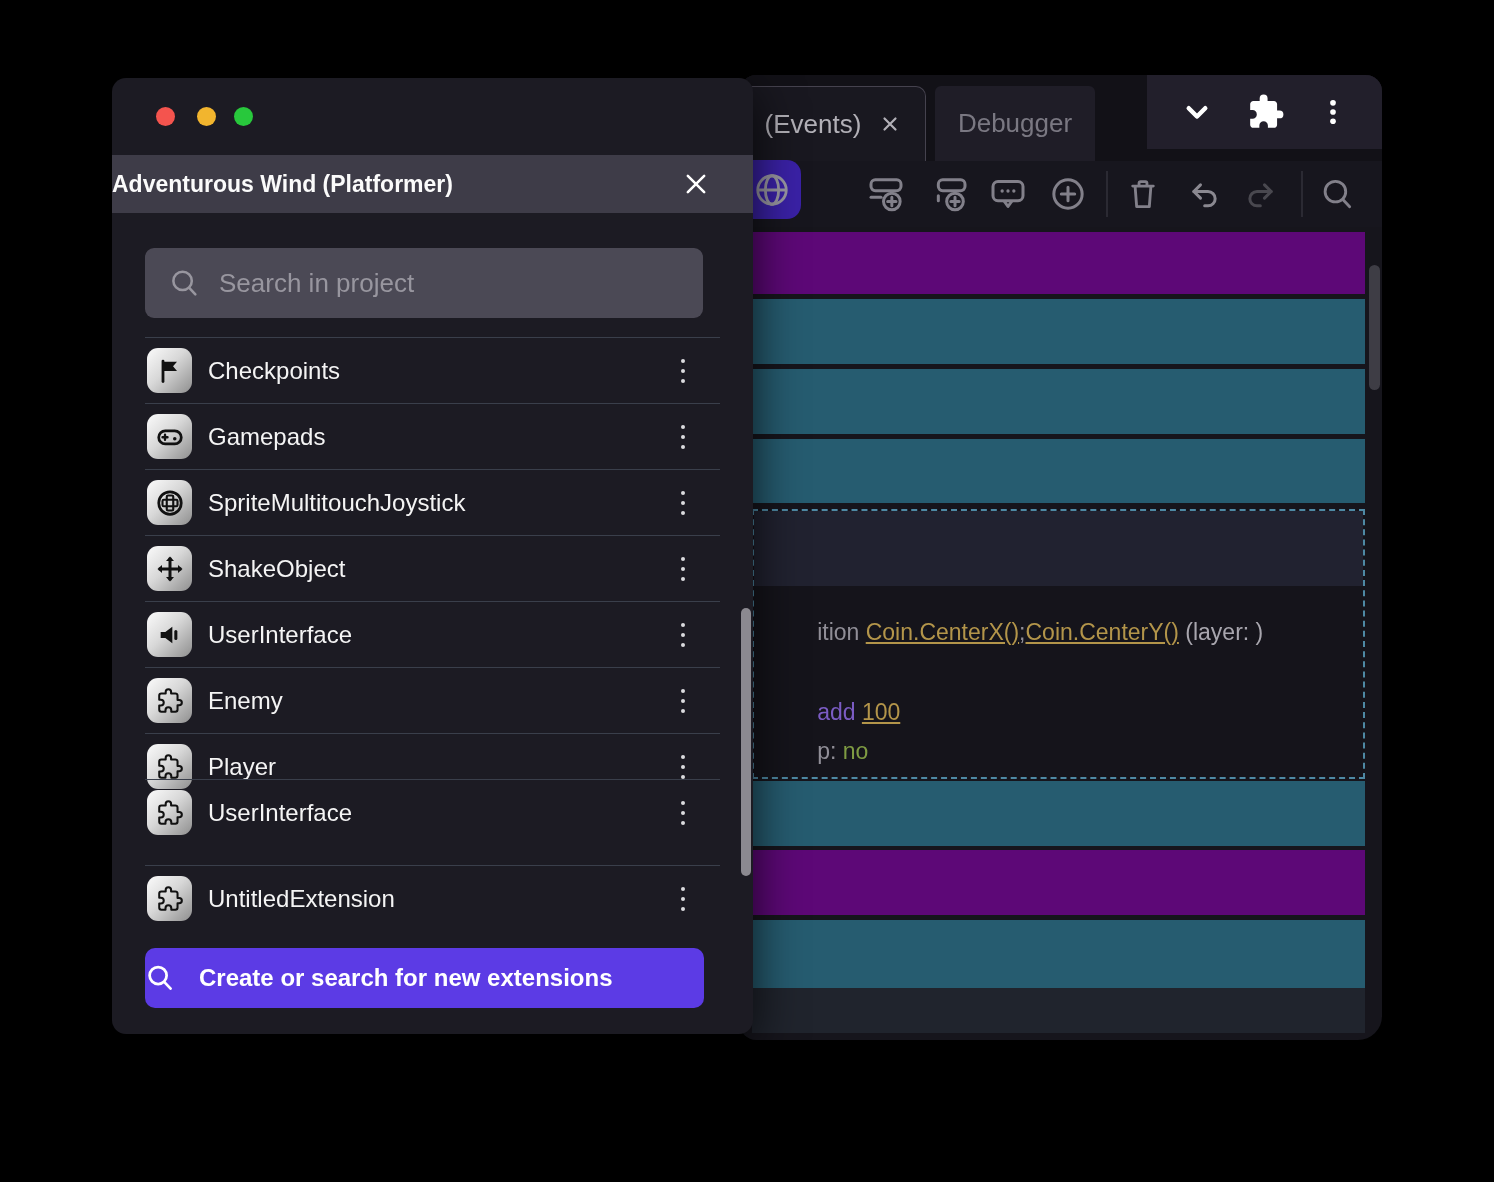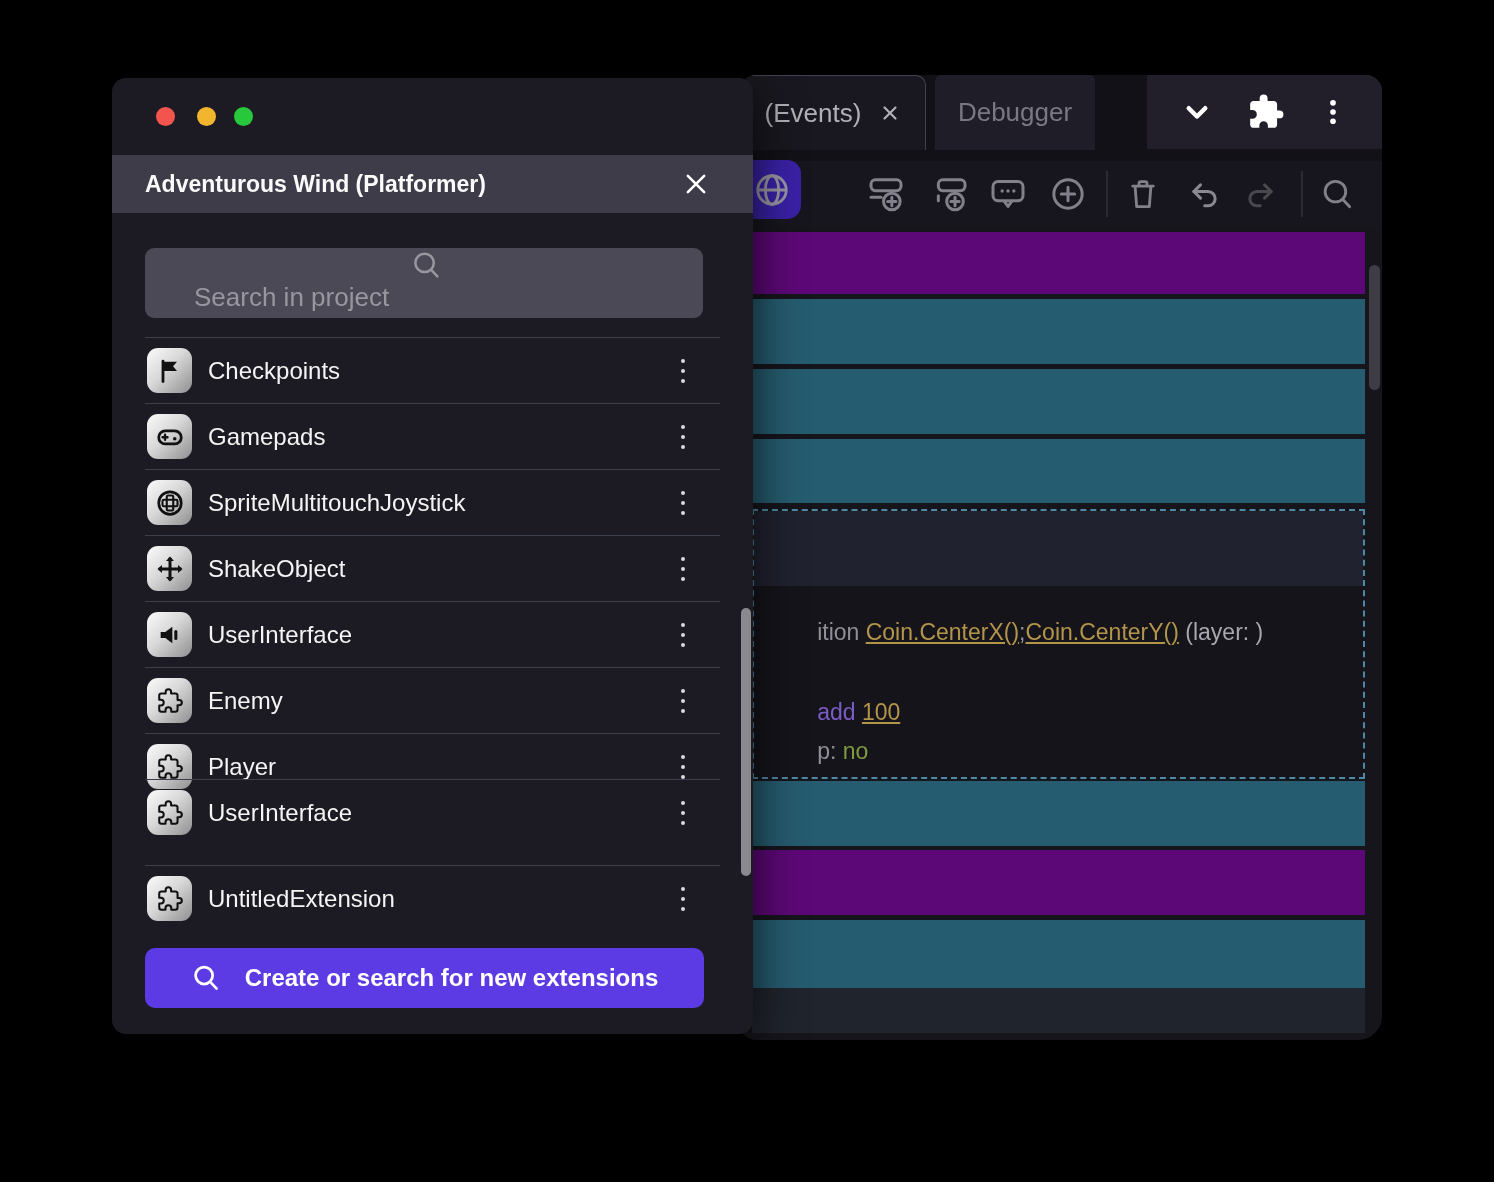--- a/index.html
+++ b/index.html
@@ -3,21 +3,21 @@
 <meta charset="utf-8">
 <style>
   * { margin:0; padding:0; box-sizing:border-box; }
   html,body { width:1494px; height:1182px; background:#000; overflow:hidden;
               font-family:"Liberation Sans", sans-serif; }
 
   
   .editor-window { position:absolute; left:740px; top:75px; width:642px; height:965px;
     background:#16151C; border-radius:16px 16px 24px 16px; overflow:hidden; }
   .tabbar { position:absolute; left:0; top:0; width:100%; height:86px; background:#121117; }
-  .tab { position:absolute; top:0; height:75px; display:flex; align-items:center;
+  .tab { position:absolute; top:11px; height:75px; display:flex; align-items:center;
     justify-content:center; gap:18px; font-size:26px; }
   .tab-events { left:0; width:186px; background:#191820; border:1px solid #45424E;
     border-bottom:none; border-radius:10px 10px 0 0; color:#B2B0B7; }
   .tab-debugger { left:195px; width:160px; background:#1F1D27; color:#7A7882;
     border-radius:6px 6px 0 0; }
   .tab-close { width:22px; height:22px; }
   .top-icon-panel { position:absolute; left:407px; top:0; width:235px; height:74px;
     background:#221F2B; display:flex; align-items:center; justify-content:space-evenly; }
 
   .toolbar { position:absolute; left:0; top:86px; width:100%; height:66px; background:#17161E; }
@@ -43,45 +43,45 @@
   .ev-scrollbar { position:absolute; left:629px; top:38px; width:11px; height:125px;
     background:#3E3D45; border-radius:6px; }
 
   
   .dialog { position:absolute; left:112px; top:78px; width:641px; height:956px;
     background:#1C1B23; border-radius:14px; overflow:hidden;
     box-shadow:0 14px 50px rgba(0,0,0,0.75); }
   .traffic { position:absolute; top:29px; width:19px; height:19px; border-radius:50%; }
   .dlg-header { position:absolute; left:0; top:77px; width:100%; height:58px; background:#3E3C48;
     display:flex; align-items:center; }
-  .dlg-title { margin-left:33px; color:#FBFBFB; font-size:23px; font-weight:bold; }
+  .dlg-title { color:#FBFBFB; font-size:23px; font-weight:bold; }
   .dlg-close { position:absolute; left:570px; top:15px; width:28px; height:28px; cursor:pointer; }
   .search-box { position:absolute; left:33px; top:170px; width:558px; height:70px;
-    background:#4B4955; border-radius:9px; display:flex; align-items:center;flex-direction:column; }
+    background:#4B4955; border-radius:9px; display:flex; align-items:center; }
   .search-box input { background:transparent; border:none; outline:none; color:#E8E8EC;
     font-size:26px; width:460px; font-family:"Liberation Sans", sans-serif; }
   .search-box input::placeholder { color:#98969F; }
 
   .ext-list { position:absolute; left:0; top:259px; width:100%; }
   .ext-row { position:absolute; left:33px; width:575px; height:66px; border-top:1px solid #3A3F4B;
     display:flex; align-items:center; }
   .ext-icon { width:45px; height:45px; border-radius:11px; margin-left:2px;
     background:linear-gradient(135deg,#FBFBFB 0%,#D8D8D8 45%,#8F8F8F 100%);
     display:flex; align-items:center; justify-content:center; }
   .ext-label { margin-left:16px; color:#F4F4F4; font-size:24px; }
   .kebab { position:absolute; left:520px; width:36px; height:44px; display:flex;
     flex-direction:column; align-items:center; justify-content:center; gap:6px; cursor:pointer; }
   .kebab i { width:4px; height:4px; border-radius:50%; background:#DBDBDE; }
 
   .dlg-scrollbar { position:absolute; left:629px; top:530px; width:10px; height:268px;
     background:#8B8990; border-radius:6px; }
 
   .create-btn { position:absolute; left:33px; top:870px; width:559px; height:60px;
     background:#5C3BE5; border:none; border-radius:10px; color:#fff; font-weight:bold;
-    font-size:24px; display:flex; align-items:center; justify-content:center; gap:24px;
+    font-size:24px; display:flex; align-items:center; gap:24px;
     cursor:pointer; font-family:"Liberation Sans", sans-serif; }
 </style>
 </head>
 <body>
 
 <div class="editor-window">
 
   <div class="tabbar">
     <div class="tab tab-events">
       <span>(Events)</span>

